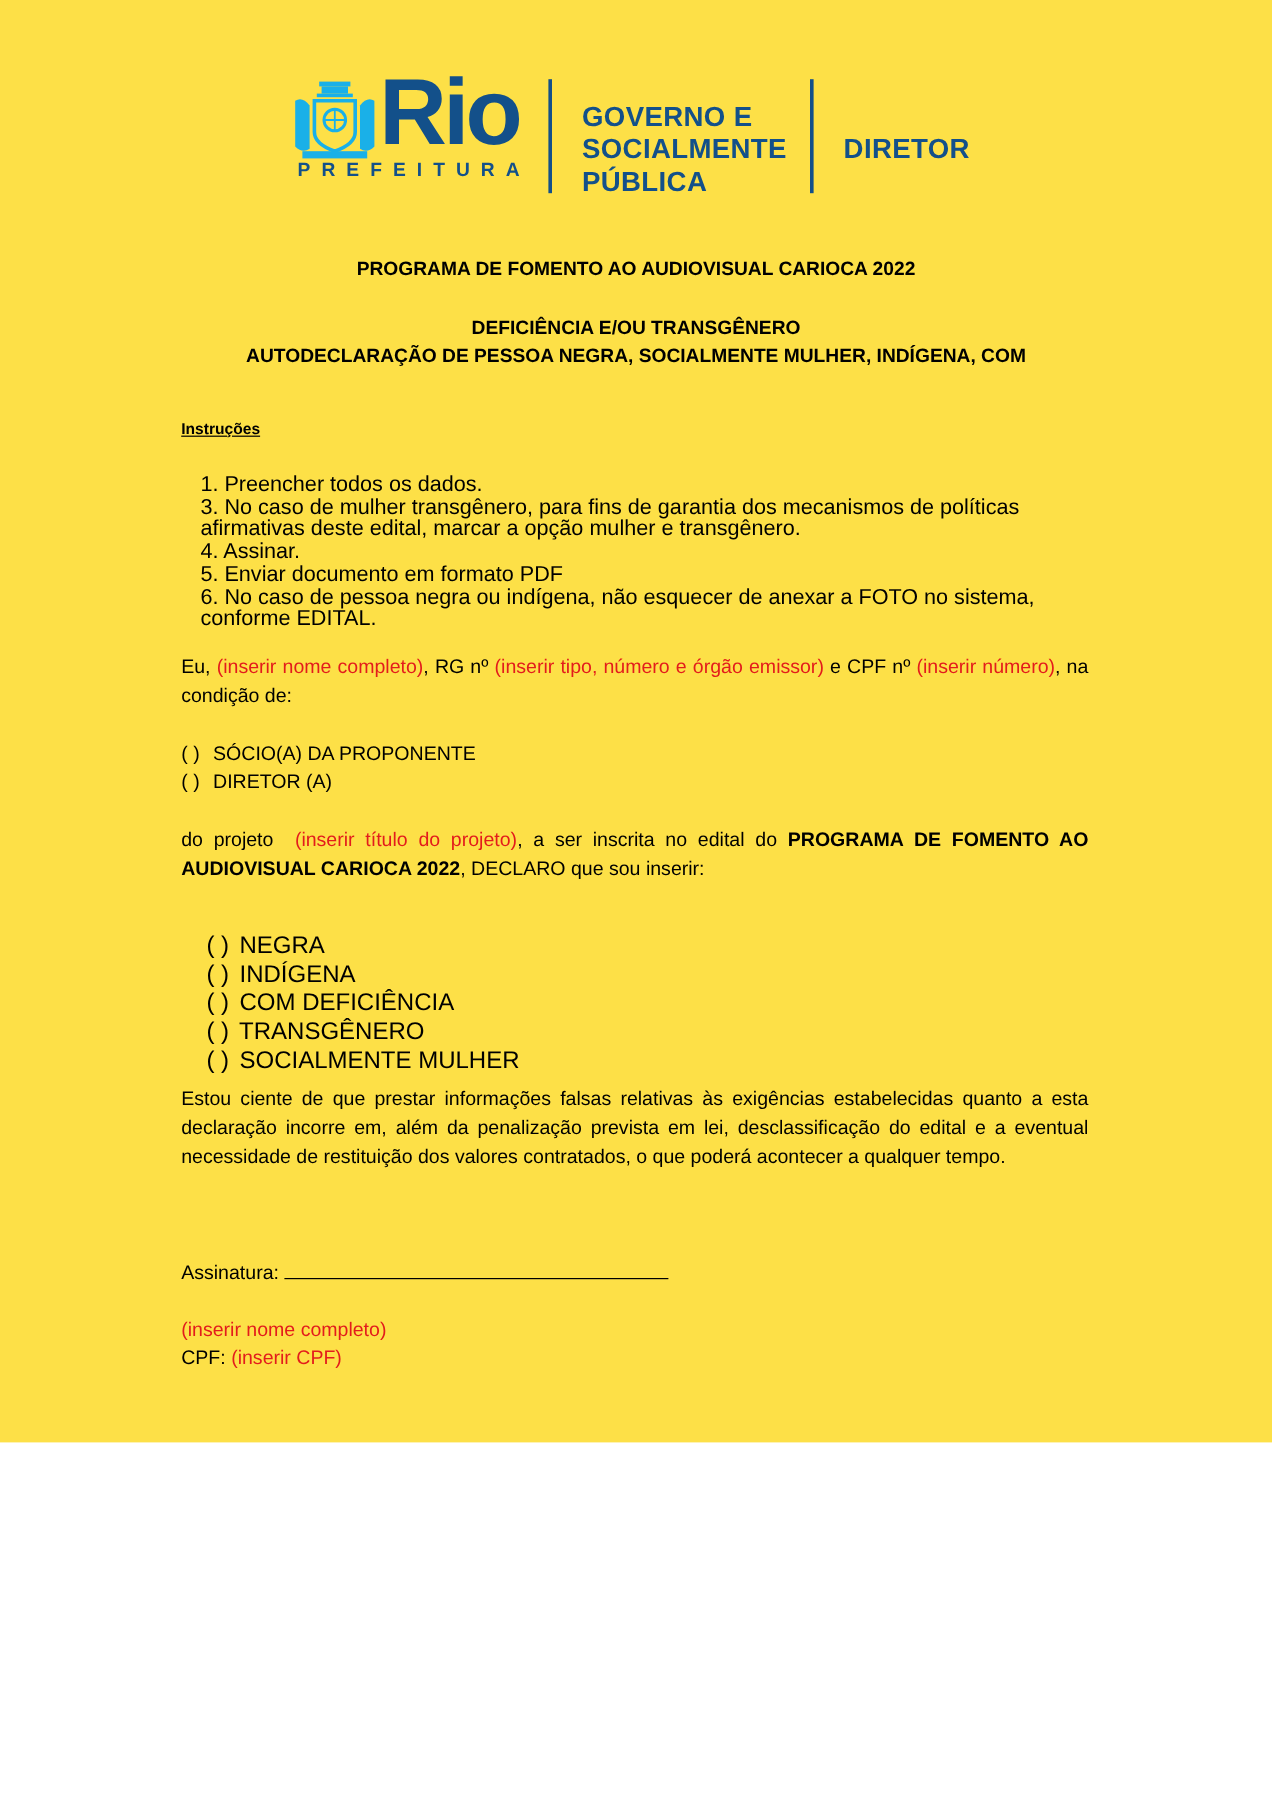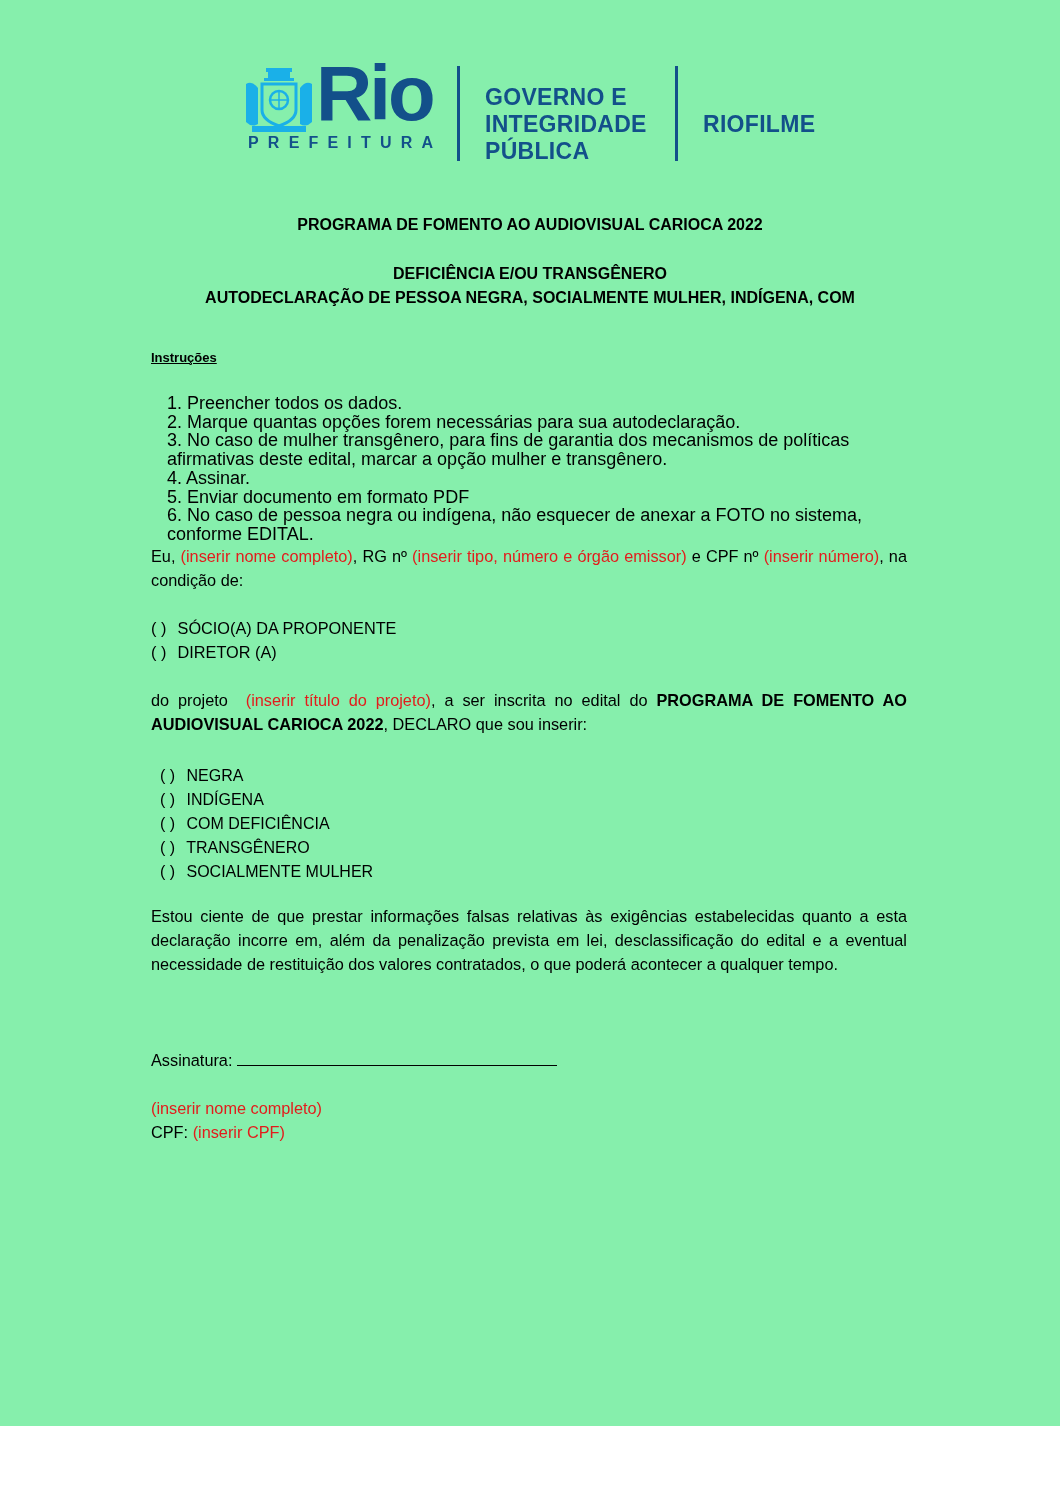--- a/index.html
+++ b/index.html
@@ -1,18 +1,18 @@
 <!DOCTYPE html>
 <html><head>
   <meta charset="utf-8">
   <style>
     html, body { margin: 0; padding: 0; background: #ffffff; }
     body { width: 1060px; height: 1497px; position: relative; overflow: hidden;
            font-family: "Liberation Sans", sans-serif; color: #000; }
-    .page { position: absolute; left: 0; top: 0; width: 1060px; height: 1426px; background: #86efac; }
+    .page { position: absolute; left: 0; top: 0; width: 1060px; height: 1202px; background: #fde047; }
 
     
     .header { position: absolute; left: 240px; top: 64px; height: 100px; width: 600px; }
     .crest { position: absolute; left: 4px; top: 2px; width: 70px; height: 70px; }
     .rio-word { position: absolute; left: 76px; top: -10px; font-family: "Liberation Sans", sans-serif;
                 font-weight: 700; font-size: 78px; letter-spacing: -3px; color: #13508a; line-height: 1; }
     .prefeitura { position: absolute; left: 8px; top: 70px; font-weight: 700; font-size: 16px;
                   letter-spacing: 9.2px; color: #13508a; }
     .vdiv { position: absolute; top: 2px; width: 3px; height: 95px; background: #13508a; }
     .vdiv.one { left: 217px; }
@@ -35,22 +35,22 @@
                   line-height: 18.7px; margin: 16px; padding: 0; list-style: none; }
 
     
     .body-text { position: absolute; left: 151px; width: 756px; font-size: 16.3px; line-height: 24px; }
     .red { color: #e31c1c; }
     .justify { text-align: justify; text-align-last: left; }
     .p1 { top: 544px; }
     .role-list { position: absolute; left: 151px; top: 616px; font-size: 16.3px; line-height: 24px;
                  margin: 0; padding: 0; list-style: none; }
     .p2 { top: 688px; }
-    .decl-list { position: absolute; left: 156px; top: 760px; font-size: 16px; line-height: 24px;
-                 margin: 4px; padding: 0; list-style: none; }
+    .decl-list { position: absolute; left: 156px; top: 760px; font-size: 20px; line-height: 24px;
+                 margin: 16px; padding: 0; list-style: none; }
     .p3 { top: 904px; }
     .sig { position: absolute; left: 151px; top: 1048px; font-size: 16.3px; line-height: 24px; white-space: pre; }
     .sig-line { display: inline-block; width: 320px; border-bottom: 1.3px solid #000; height: 17px; vertical-align: baseline; }
     .name-ph { position: absolute; left: 151px; top: 1096px; font-size: 16.3px; line-height: 24px; }
     .cpf-line { position: absolute; left: 151px; top: 1120px; font-size: 16.3px; line-height: 24px; }
     .box { display: inline-block; width: 22px; }
   </style>
 </head>
 <body>
 
@@ -69,37 +69,36 @@
         <path d="M2 18 q6 -4 12 4 v36 q-6 4 -12 -2 z"></path>
         <path d="M68 18 q-6 -4 -12 4 v36 q6 4 12 -2 z"></path>
         <rect x="8" y="60" width="54" height="6"></rect>
       </g>
     </svg>
     <div class="rio-word">Rio</div>
     <div class="prefeitura">PREFEITURA</div>
     <div class="vdiv one"></div>
     <div class="gov">
       <div>GOVERNO E</div>
-      <div>INTEGRIDADE</div>
+      <div>SOCIALMENTE</div>
       <div>PÚBLICA</div>
     </div>
     <div class="vdiv two"></div>
-    <div class="riofilme">RIOFILME</div>
+    <div class="riofilme">DIRETOR</div>
   </div>
 
   <div class="title title1">PROGRAMA DE FOMENTO AO AUDIOVISUAL CARIOCA 2022</div>
   <div class="title title2">
     <div>DEFICIÊNCIA E/OU TRANSGÊNERO</div>
     <div>AUTODECLARAÇÃO DE PESSOA NEGRA, SOCIALMENTE MULHER, INDÍGENA, COM</div>
   </div>
 
   <div class="instr-head">Instruções</div>
   <ul class="instr-list">
     <li>1. Preencher todos os dados.</li>
-    <li>2. Marque quantas opções forem necessárias para sua autodeclaração.</li>
     <li>3. No caso de mulher transgênero, para fins de garantia dos mecanismos de políticas afirmativas deste edital, marcar a opção mulher e transgênero.</li>
     <li>4. Assinar.</li>
     <li>5. Enviar documento em formato PDF</li>
     <li>6. No caso de pessoa negra ou indígena, não esquecer de anexar a FOTO no sistema, conforme EDITAL.</li>
   </ul>
 
   <div class="body-text justify p1"><span>Eu, </span><span class="red">(inserir nome completo)</span><span>, RG nº </span><span class="red">(inserir tipo, número e órgão emissor)</span><span> e CPF nº </span><span class="red">(inserir número)</span><span>, na condição de:</span></div>
 
   <ul class="role-list">
     <li><span class="box">(   )</span> <span>SÓCIO(A) DA PROPONENTE</span></li>

